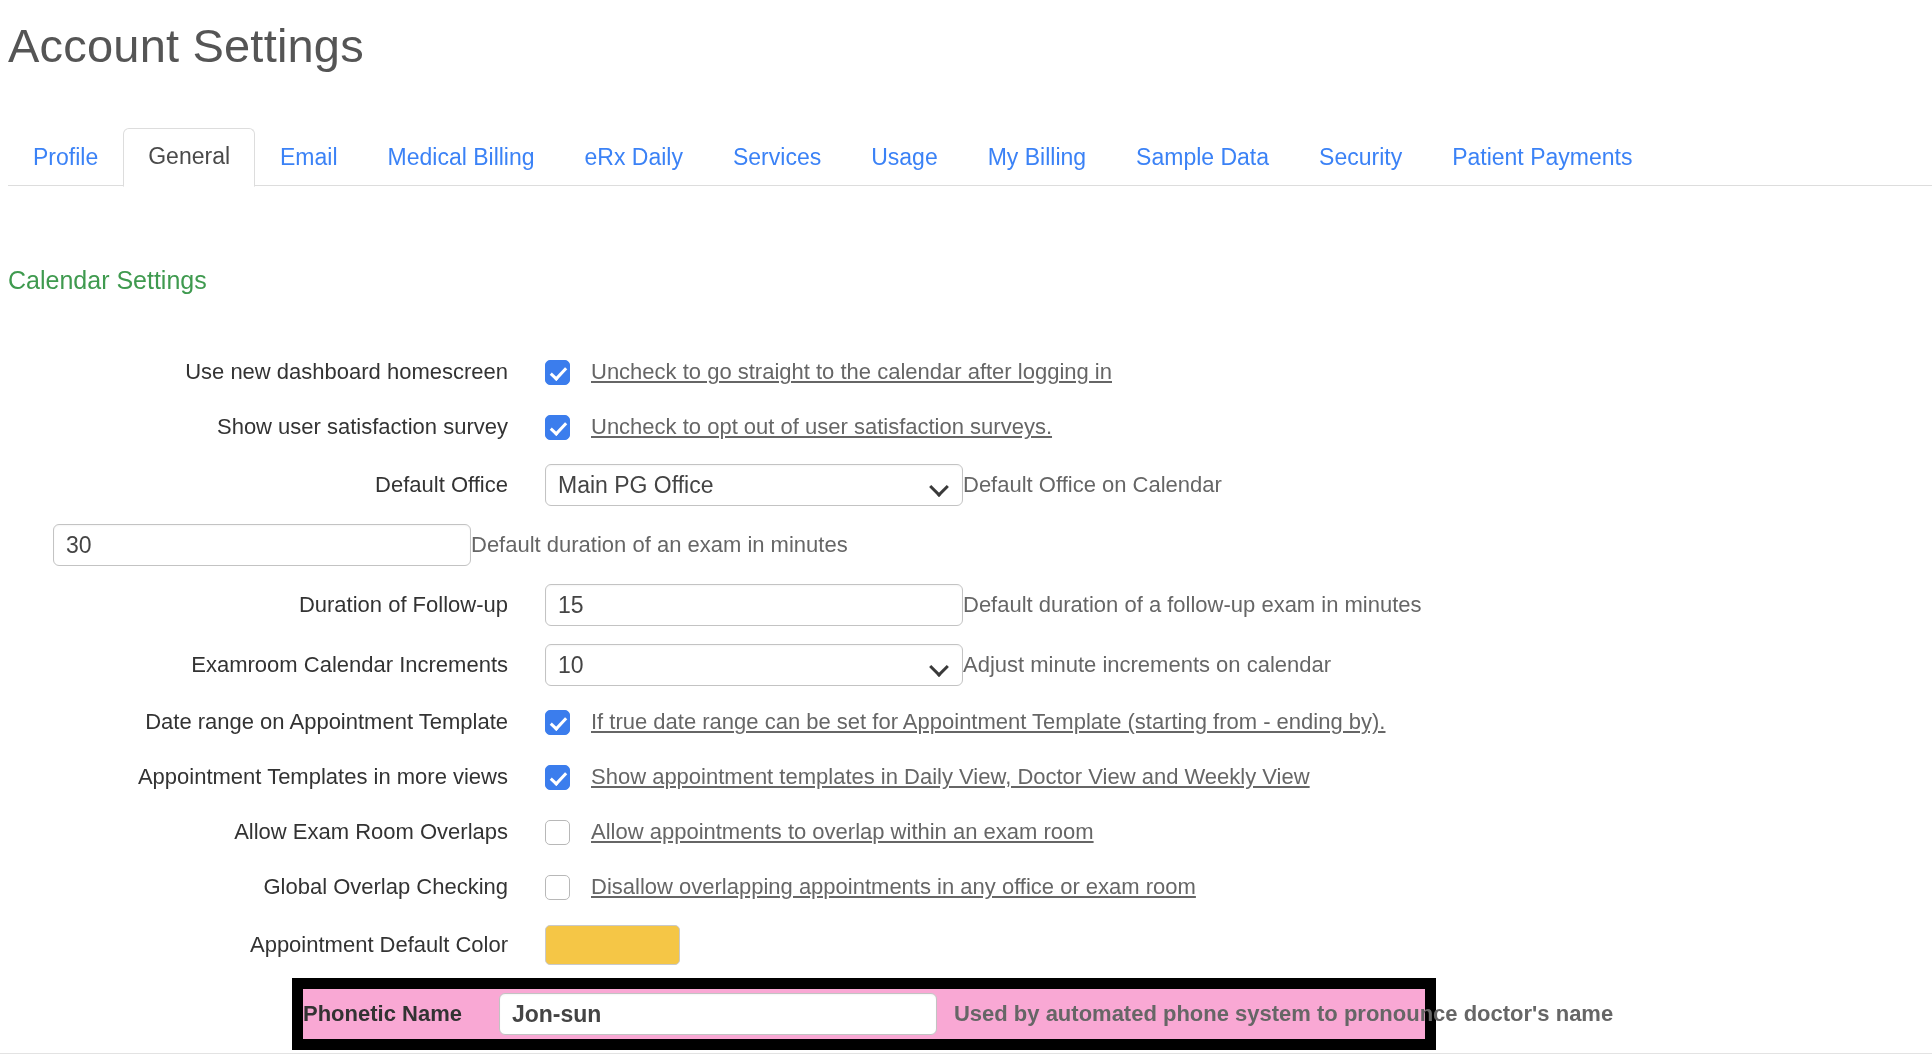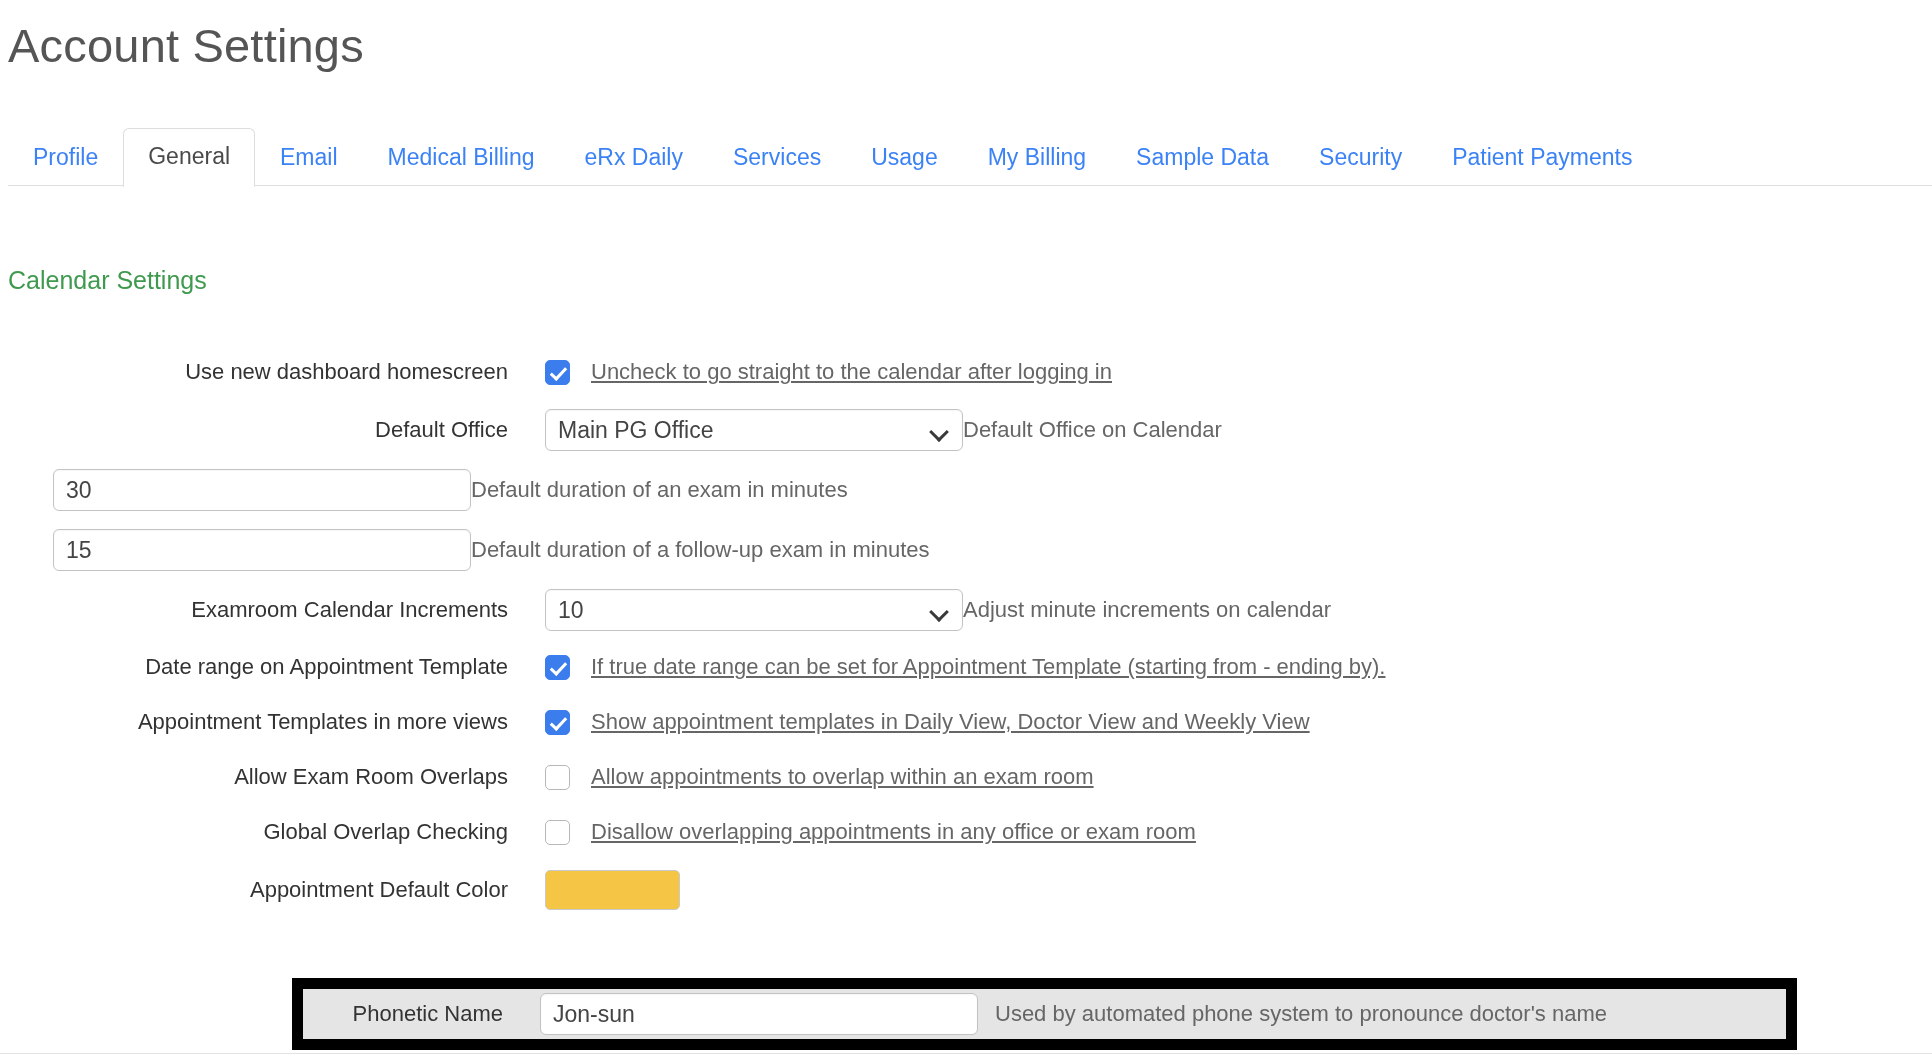--- a/index.html
+++ b/index.html
@@ -201,26 +201,27 @@
     border: 1px solid #c9c9c9;
     box-sizing: border-box;
     cursor: pointer;
   }
 
   
   .highlight-box {
     position: absolute;
     left: 292px;
     top: 978px;
-    width: 1505px;
+    width: 1144px;
     height: 72px;
     border: 11px solid #000000;
     box-sizing: border-box;
-    background: #e5e5e5;
+    background: #f9a8d4;
     z-index: 5;
+    font-weight: bold;
   }
   .highlight-box .inner {
     display: flex;
     align-items: center;
     height: 100%;
     box-sizing: border-box;
   }
   .highlight-box .hb-label {
     width: 200px;
     text-align: right;
@@ -276,20 +277,27 @@
 <div class="form">
 
   <div class="form-row row-checkbox">
     <div class="row-label">Use new dashboard homescreen</div>
     <div class="control-cell">
       <span class="cbox on"></span>
       <span class="help-text">Uncheck to go straight to the calendar after logging in</span>
     </div>
   </div>
 
+  <div class="form-row row-checkbox">
+    <div class="row-label">Show user satisfaction survey</div>
+    <div class="control-cell">
+      <span class="cbox on"></span>
+      <span class="help-text">Uncheck to opt out of user satisfaction surveys.</span>
+    </div>
+  </div>
 
   <div class="form-row row-field">
     <div class="row-label">Default Office</div>
     <div class="control-cell">
       <div class="ctl select">
         <span class="val">Main PG Office</span>
         <span></span>
       </div>
     </div>
     <div class="help-text">Default Office on Calendar</div>
@@ -298,20 +306,21 @@
   <div class="form-row row-field">
     <div class="control-cell">
       <div class="ctl">
         <span class="val">30</span>
       </div>
     </div>
     <div class="help-text">Default duration of an exam in minutes</div>
   </div>
 
   <div class="form-row row-field">
+    <div class="row-label">Duration of Follow-up</div>
     <div class="control-cell">
       <div class="ctl">
         <span class="val">15</span>
       </div>
     </div>
     <div class="help-text">Default duration of a follow-up exam in minutes</div>
   </div>
 
   <div class="form-row row-field">
     <div class="row-label">Examroom Calendar Increments</div>

